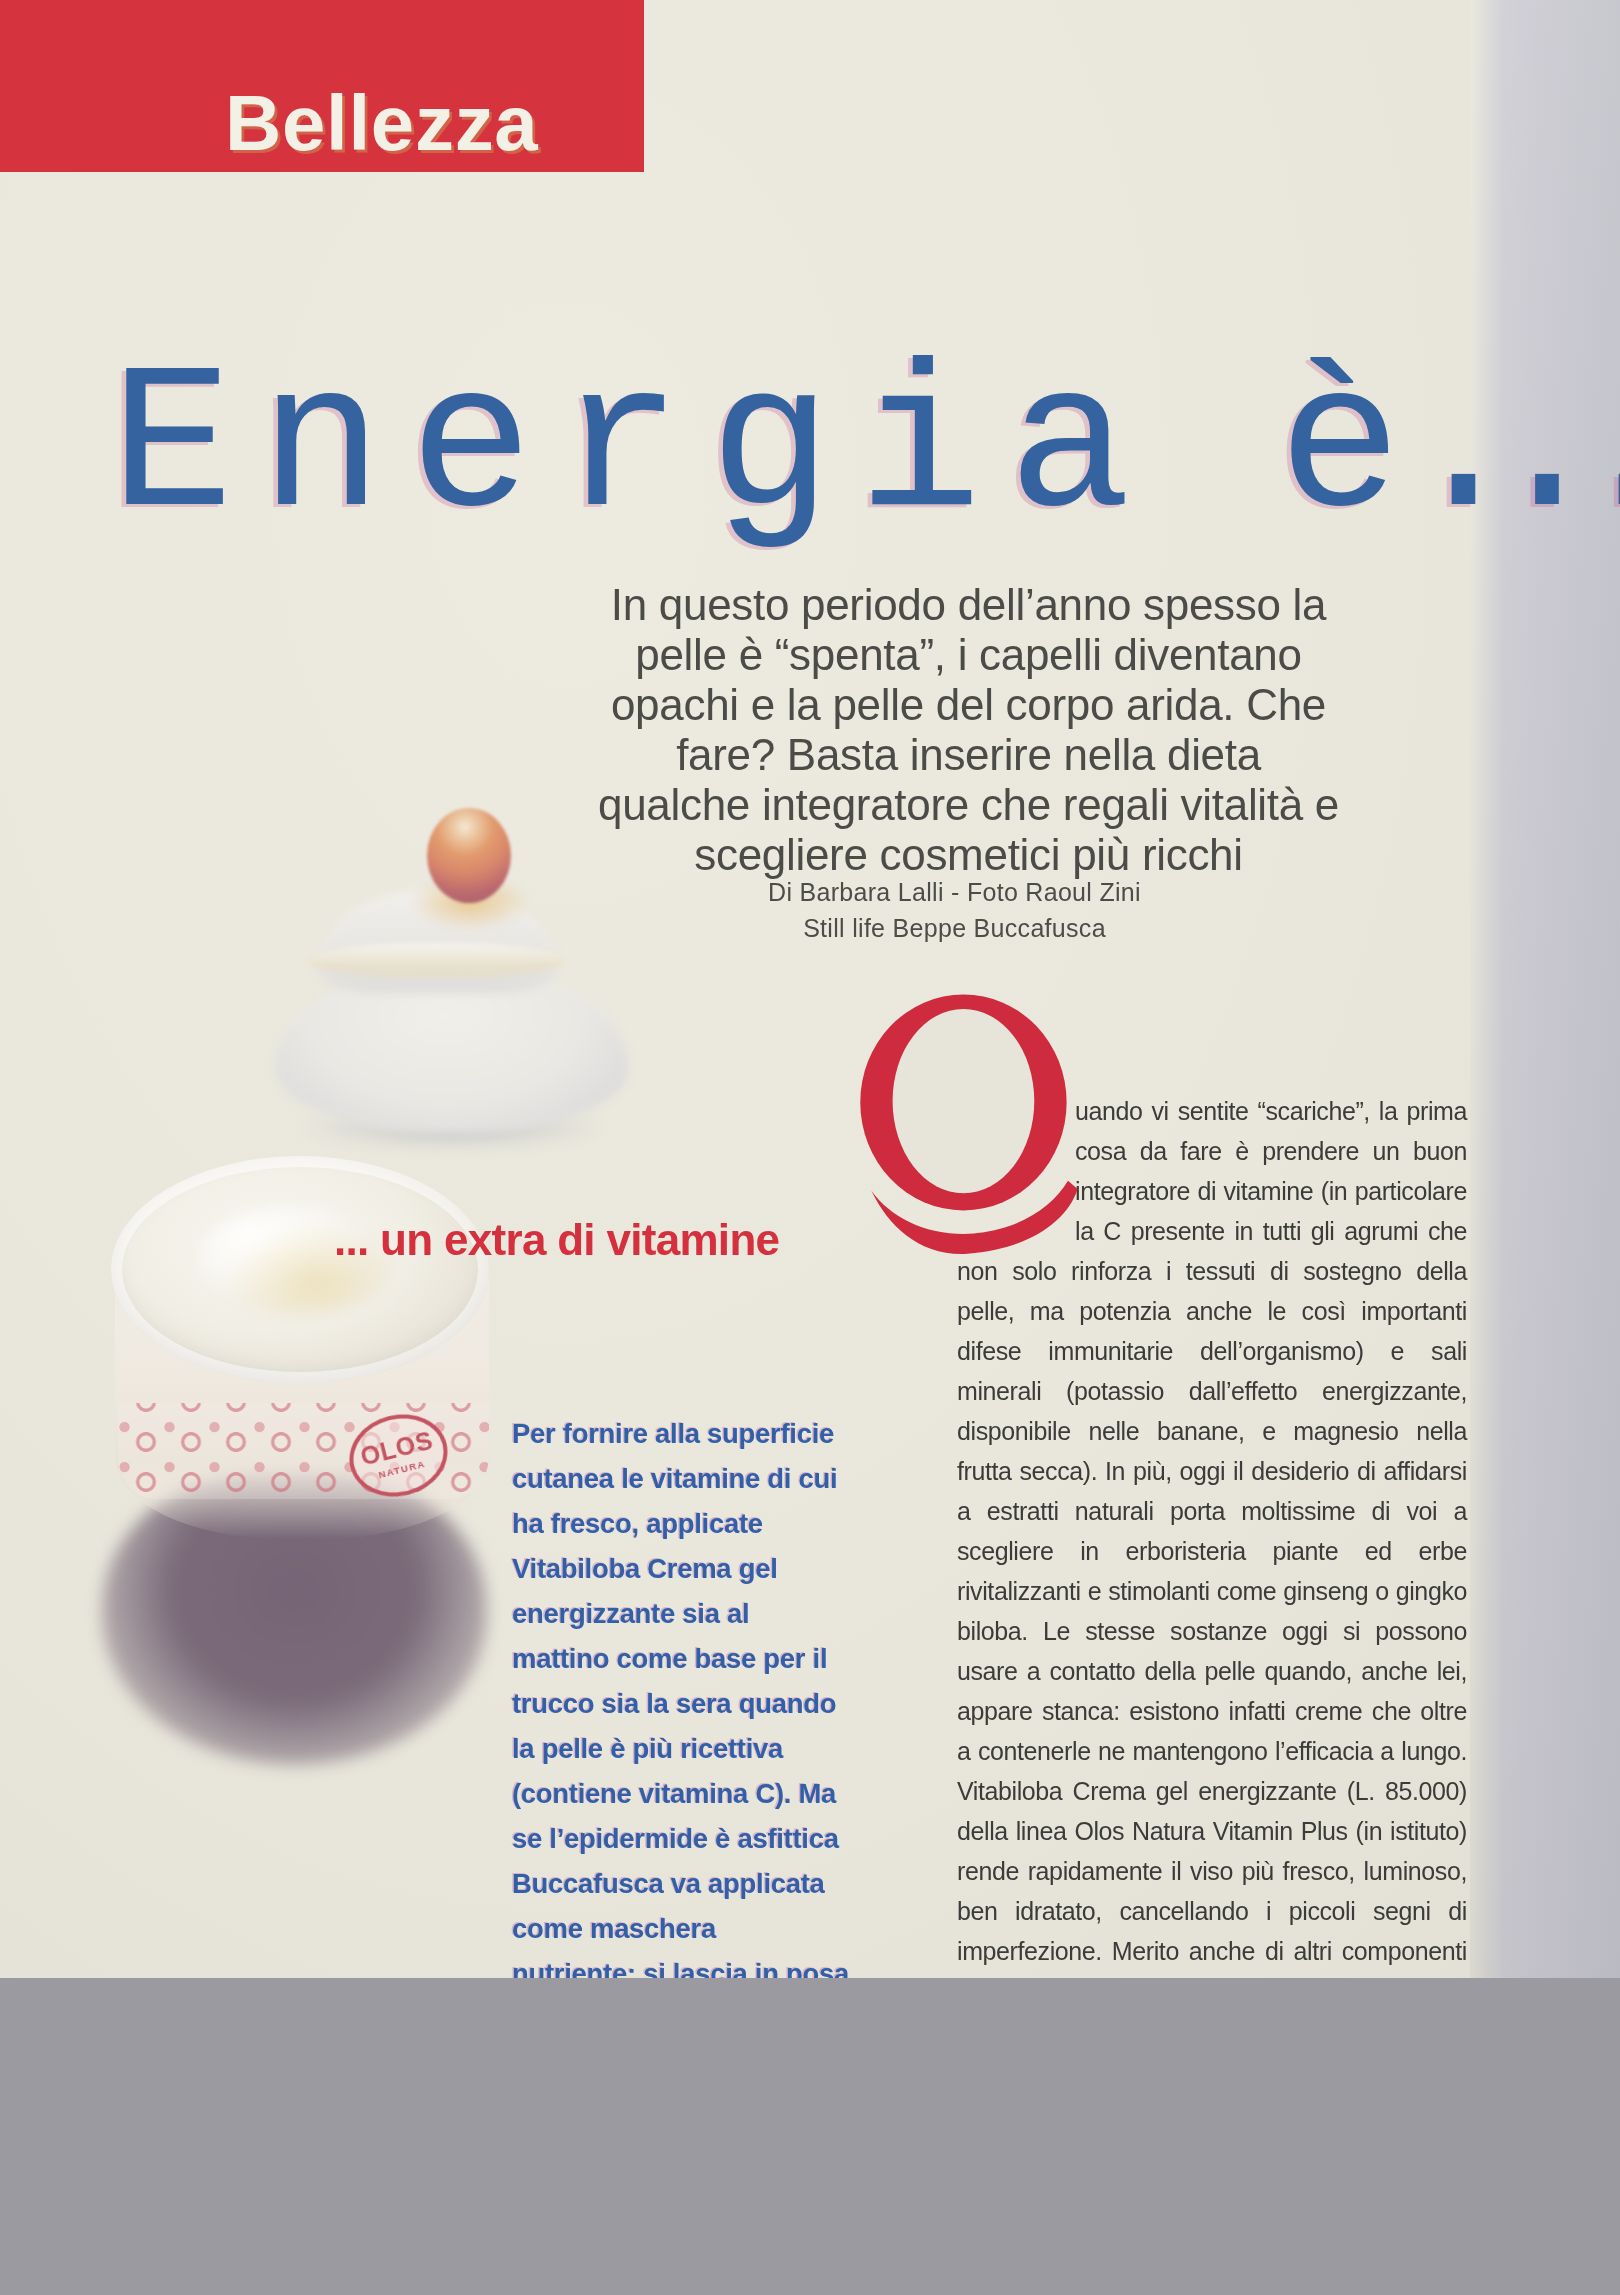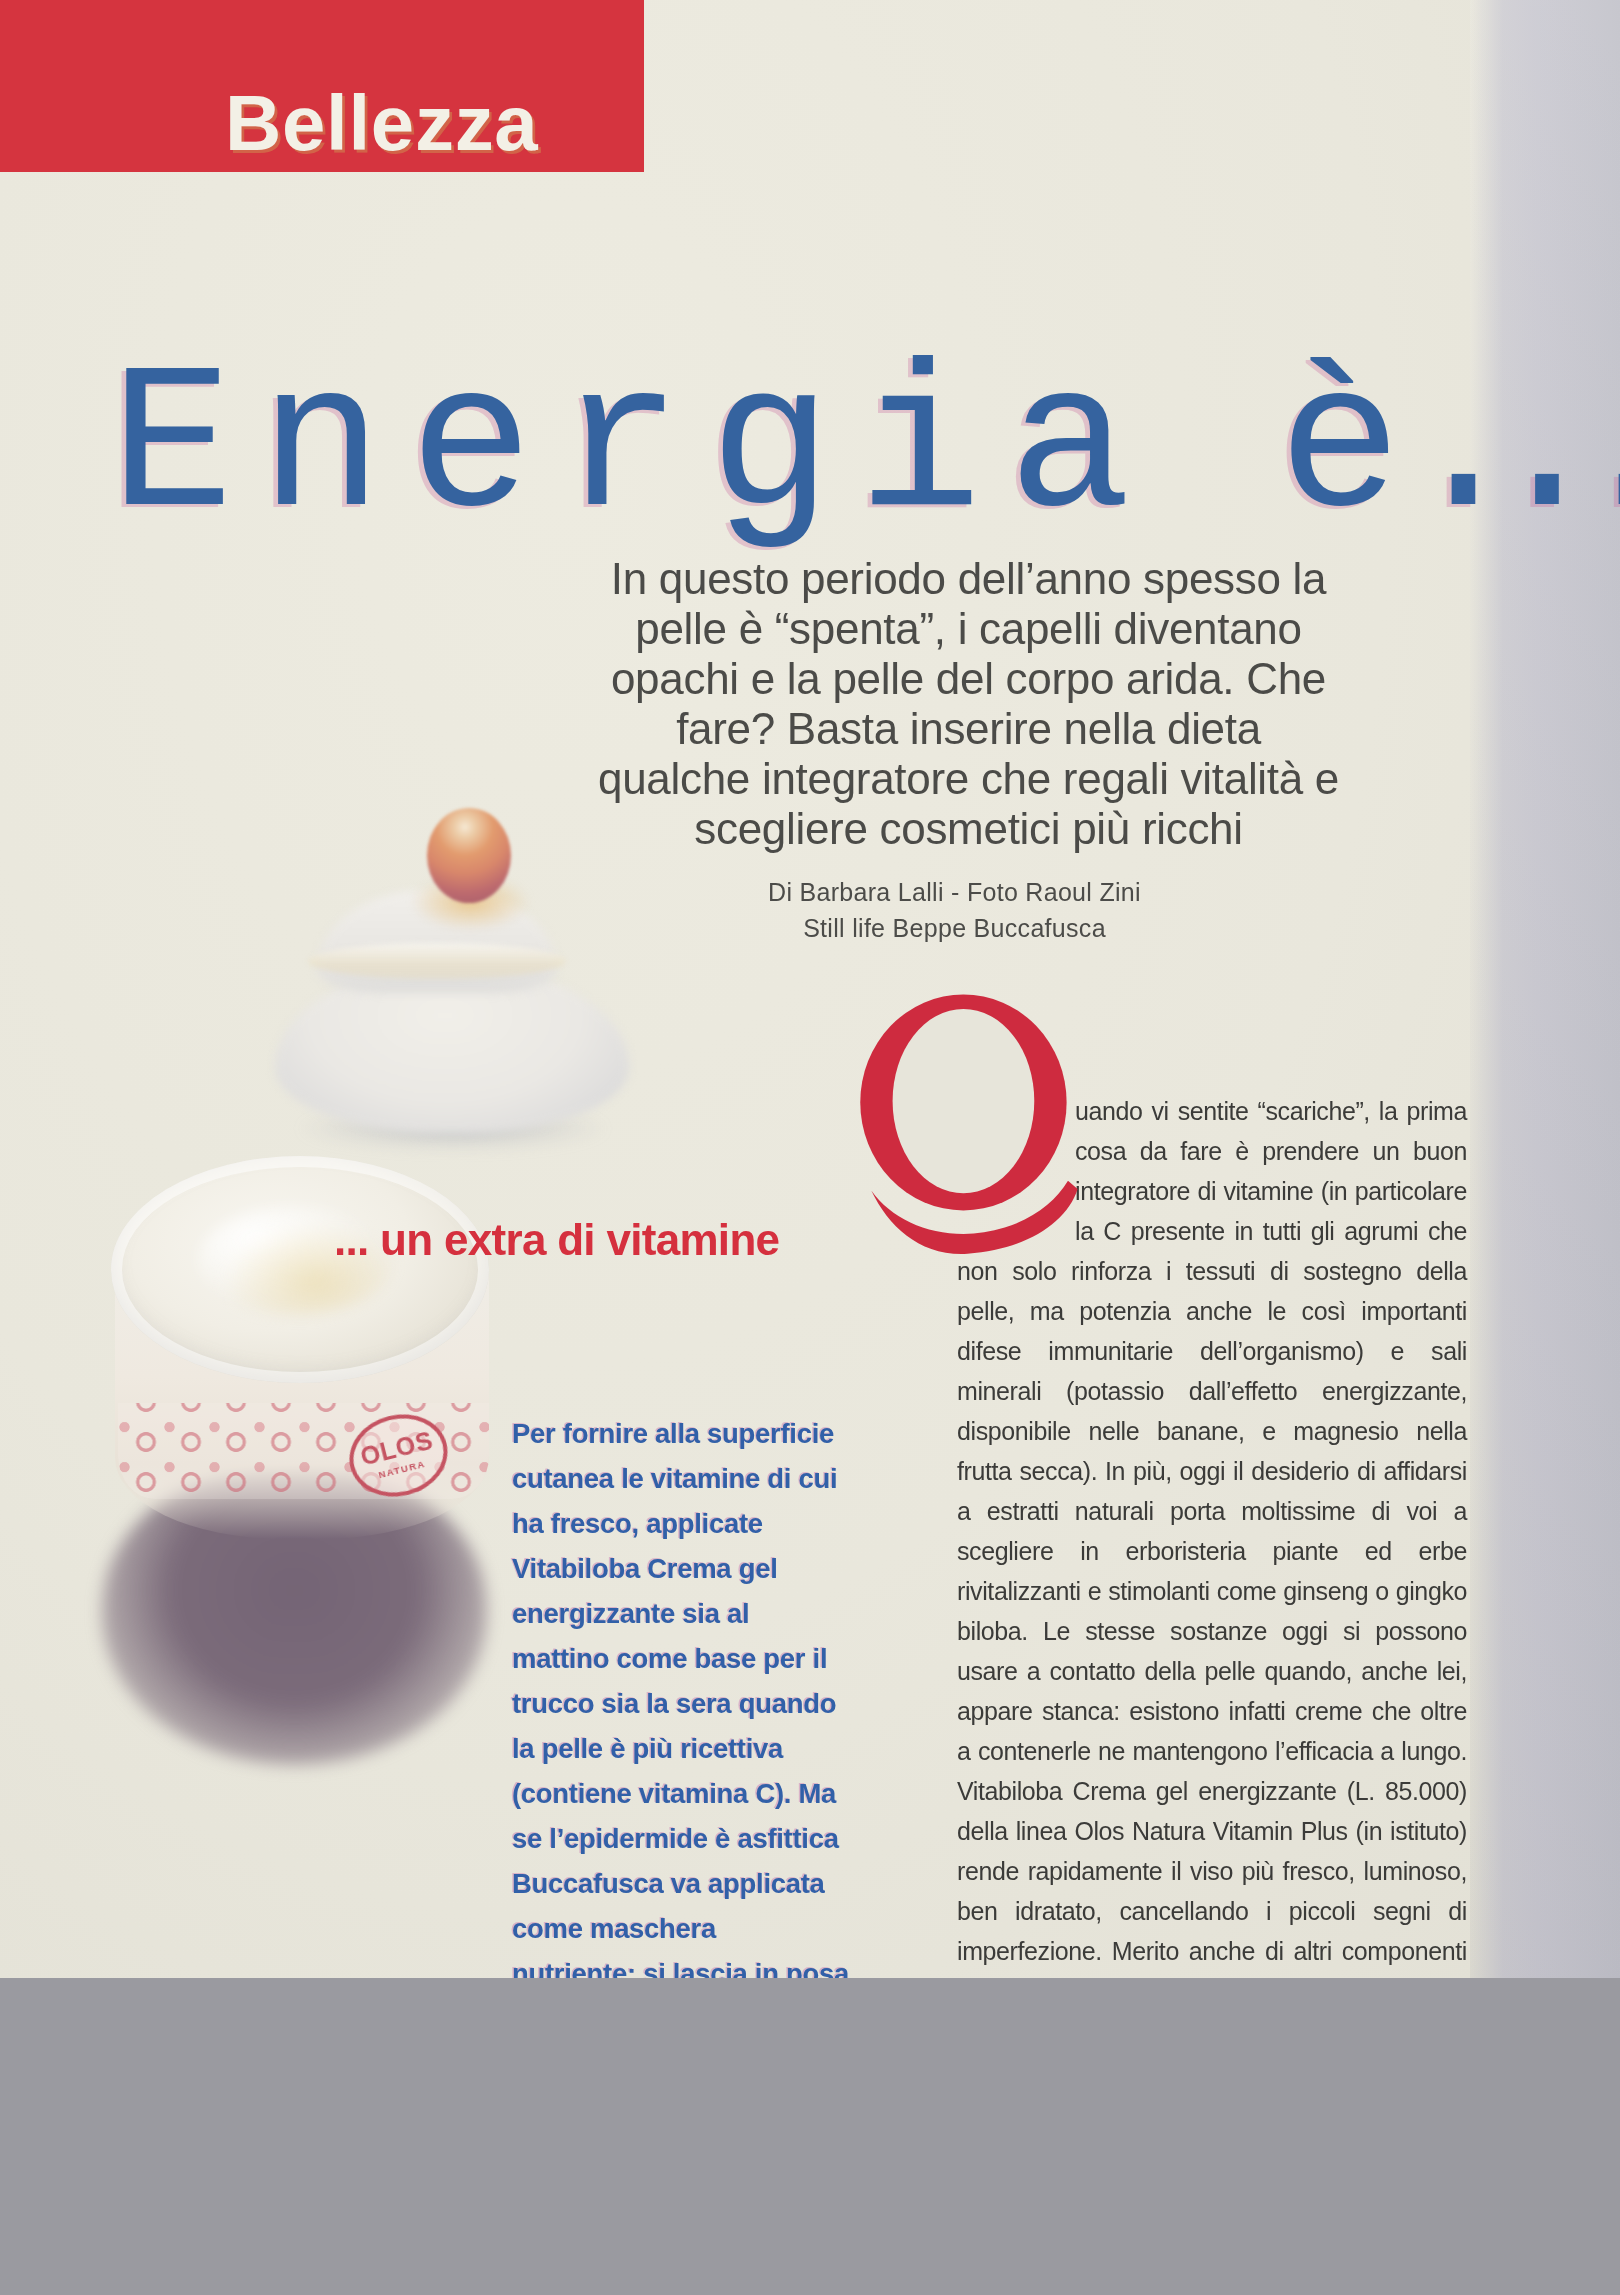--- a/index.html
+++ b/index.html
@@ -30,21 +30,21 @@
     position:absolute; left:110px; top:347px; width:1510px; height:323px; z-index:4;
     font-family:"Liberation Mono", monospace; font-size:206px; line-height:1;
     color:#35639f; white-space:nowrap; overflow:visible;
     text-shadow:-4.8px 3.4px 0 rgba(196,88,150,.28);
   }
   .headline .hw{letter-spacing:26px;}
   .headline .ht{position:absolute; left:1168px; top:0;}
   .headline .dots{letter-spacing:-40px;}
   
   .intro{
-    position:absolute; left:474px; top:554px; width:989px; z-index:4;
+    position:absolute; left:474px; top:580px; width:989px; z-index:4;
     font-size:44px; line-height:50px; color:#4b4b48; text-align:center; letter-spacing:-0.3px;
   }
   
   .byline{
     position:absolute; left:611px; top:874px; width:687px; z-index:4;
     font-size:25px; line-height:36px; color:#4c4c49; text-align:center; letter-spacing:0.3px;
   }
   
   .dome-base{
     position:absolute; left:275px; top:965px; width:354px; height:168px; z-index:1;

